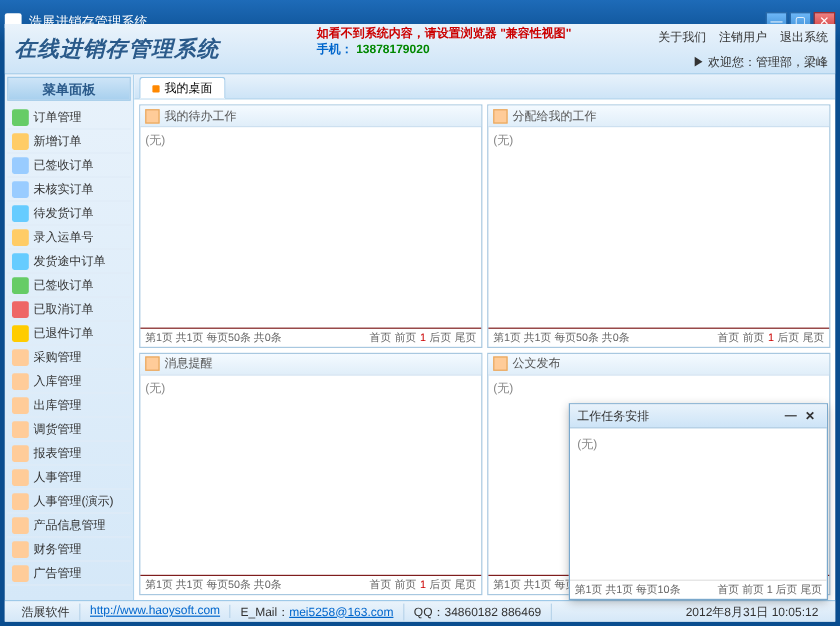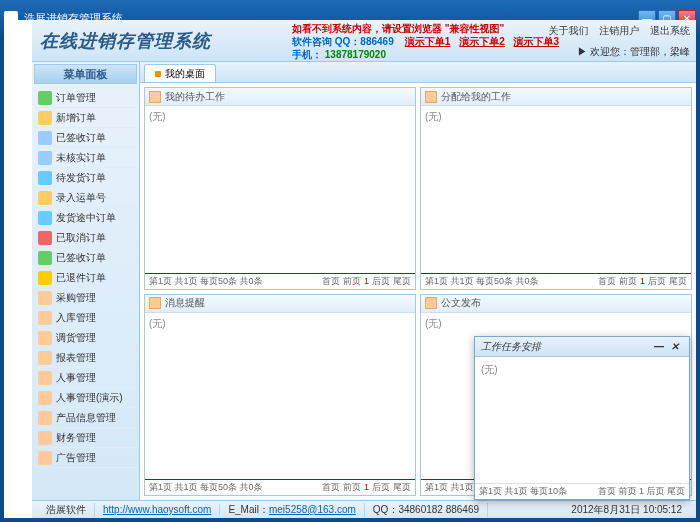--- a/index.html
+++ b/index.html
@@ -5,21 +5,21 @@
 * { margin: 0; padding: 0; box-sizing: border-box; font-family: "Microsoft YaHei", SimSun, Arial, sans-serif; }
 body { background: #0a4d8f; width: 700px; height: 522px; overflow: hidden; font-size: 11px; }
 
 .titlebar { height: 36px; background: linear-gradient(#1e6bb8, #0a4d8f); display: flex; align-items: center; padding: 0 4px; color: #fff; }
 .titlebar .icon { width: 14px; height: 14px; background: #fff; border-radius: 2px; margin-right: 6px; }
 .titlebar .title { flex: 1; font-size: 11px; }
 .titlebar .win-btns { display: flex; gap: 2px; }
 .titlebar .win-btn { width: 18px; height: 16px; background: linear-gradient(#6eb7f7,#3d8fd6); border: 1px solid #2a6aa8; display: flex; align-items: center; justify-content: center; font-size: 10px; color: #fff; cursor: pointer; }
 .titlebar .win-btn.close { background: linear-gradient(#f08080,#d04040); border-color: #a03030;}
 
-.window-body { position: absolute; top: 20px; left: 4px; right: 4px; bottom: 4px; background: #fff; display: flex; flex-direction: column; padding-left: 28px; }
+.window-body { position: absolute; top: 20px; left: 4px; right: 4px; bottom: 4px; background: #fff; display: flex; flex-direction: column; }
 
 .header { height: 42px; background: linear-gradient(#eaf3fb, #cde4f7); border-bottom: 1px solid #9ec9e8; display: flex; align-items: center; padding: 0 8px; position: relative; }
 .header .logo-text { font-size: 18px; font-weight: bold; color: #2a5a8a; letter-spacing: 1px; font-style: italic; }
 .header .notice { position: absolute; left: 260px; top: 2px; font-size: 10px; line-height: 13px; }
 .header .notice .red { color: #c00; font-weight: bold; margin-top: 41px; }
 .header .notice .blue { color: #06c; font-weight: bold; }
 .header .notice .green { color: #080; font-weight: bold; }
 .header .links { position: absolute; right: 6px; top: 4px; font-size: 10px; color: #333; }
 .header .links span { margin-left: 8px; cursor: pointer; }
 .header .welcome { position: absolute; right: 6px; bottom: 2px; font-size: 10px; color: #333; }
@@ -44,21 +44,21 @@
 .desktop { flex: 1; padding: 4px; display: grid; grid-template-columns: 1fr 1fr; grid-template-rows: 1fr 1fr; gap: 4px; background: #fff; }
 .panel { border: 1px solid #a8c8e0; display: flex; flex-direction: column; background: #fff; }
 .panel-head { height: 18px; background: linear-gradient(#f4faff,#e0eef9); border-bottom: 1px solid #cde0f0; display: flex; align-items: center; padding: 0 4px; font-size: 10px; color: #555; }
 .panel-head .p-icon { width: 12px; height: 12px; margin-right: 4px; background: #fc9; border: 1px solid #e8a860; }
 .panel-body { flex: 1; padding: 4px; font-size: 10px; color: #888; overflow: auto; }
 .panel-foot { height: 16px; border-top: 1px solid #7f1d1d; display: flex; align-items: center; padding: 0 4px; font-size: 9px; color: #666; justify-content: space-between; }
 .panel-foot .pg-right span { margin-left: 3px; cursor: pointer; }
 .panel-foot .pg-right .num { color: #c00; }
 
 .popup { position: absolute; right: 10px; bottom: 22px; width: 216px; height: 164px; background: #fff; border: 1px solid #7aa8cc; box-shadow: 0 2px 8px rgba(0,0,0,0.3); display: flex; flex-direction: column; z-index: 10; }
-.popup-head { height: 20px; background: linear-gradient(#e8f2fb,#cde4f7); border-bottom: 1px solid #a8c8e0; display: flex; align-items: center; padding: 0 6px; font-size: 10px; color: #333; font-style: italic; }
+.popup-head { height: 20px; background: linear-gradient(#e8f2fb,#cde4f7); border-bottom: 1px solid #a8c8e0; display: flex; align-items: center; padding: 0 6px; font-size: 10px; color: #333; }
 .popup-head .spacer { flex: 1; }
 .popup-head .pbtn { width: 16px; text-align: center; cursor: pointer; font-weight: bold; }
 .popup-body { flex: 1; padding: 6px; font-size: 10px; color: #888; }
 .popup-foot { height: 16px; border-top: 1px solid #e0e0e0; display: flex; align-items: center; padding: 0 4px; font-size: 9px; color: #666; justify-content: space-between; }
 
 .statusbar { height: 18px; background: linear-gradient(#eaf3fb,#d5e8f8); border-top: 1px solid #9ec9e8; display: flex; align-items: center; font-size: 10px; color: #333; padding: 0 6px; }
 .statusbar .cell { padding: 0 8px; border-right: 1px solid #b8d4ea; }
 .statusbar .cell:last-child { border-right: none; }
 .statusbar a { color: #06c; text-decoration: underline; }
 .statusbar .filler { flex: 1; }
@@ -79,27 +79,20 @@
 <div class="window-body">
 
   <div class="header">
     <span class="logo-text">在线进销存管理系统</span>
     <div class="notice">
       <div>
         <span class="red">如看不到系统内容，请设置浏览器</span>
         <span class="red">"兼容性视图"</span>
       </div>
       <div>
-        <span class="blue">软件咨询 QQ：886469</span>
-        &nbsp;&nbsp;
-        <span class="red" style="text-decoration:underline;cursor:pointer">演示下单1</span>
-        <span class="red" style="text-decoration:underline;cursor:pointer;margin-left:6px">演示下单2</span>
-        <span class="red" style="text-decoration:underline;cursor:pointer;margin-left:6px">演示下单3</span>
-      </div>
-      <div>
         <span class="blue">手机：</span>
         <span class="green">13878179020</span>
       </div>
     </div>
     <div class="links">
       <span>关于我们</span>
       <span>注销用户</span>
       <span>退出系统</span>
     </div>
     <div class="welcome">
@@ -133,38 +126,42 @@
           </div>
           <div class="menu-item">
             <span class="mi-icon mi-doc"></span>
             <span>录入运单号</span>
           </div>
           <div class="menu-item">
             <span class="mi-icon mi-arrow"></span>
             <span>发货途中订单</span>
           </div>
           <div class="menu-item">
+            <span class="mi-icon mi-check"></span>
+            <span>已签收订单</span>
+          </div>
+          <div class="menu-item">
             <span class="mi-icon mi-stop"></span>
             <span>已取消订单</span>
           </div>
           <div class="menu-item">
-            <span class="mi-icon mi-check"></span>
-            <span>已签收订单</span>
-          </div>
-          <div class="menu-item">
             <span class="mi-icon mi-warn"></span>
             <span>已退件订单</span>
           </div>
           <div class="menu-item">
             <span class="mi-icon mi-folder"></span>
             <span>采购管理</span>
           </div>
           <div class="menu-item">
             <span class="mi-icon mi-folder"></span>
             <span>入库管理</span>
+          </div>
+          <div class="menu-item">
+            <span class="mi-icon mi-folder"></span>
+            <span>出库管理</span>
           </div>
           <div class="menu-item">
             <span class="mi-icon mi-folder"></span>
             <span>调货管理</span>
           </div>
           <div class="menu-item">
             <span class="mi-icon mi-folder"></span>
             <span>报表管理</span>
           </div>
           <div class="menu-item">

